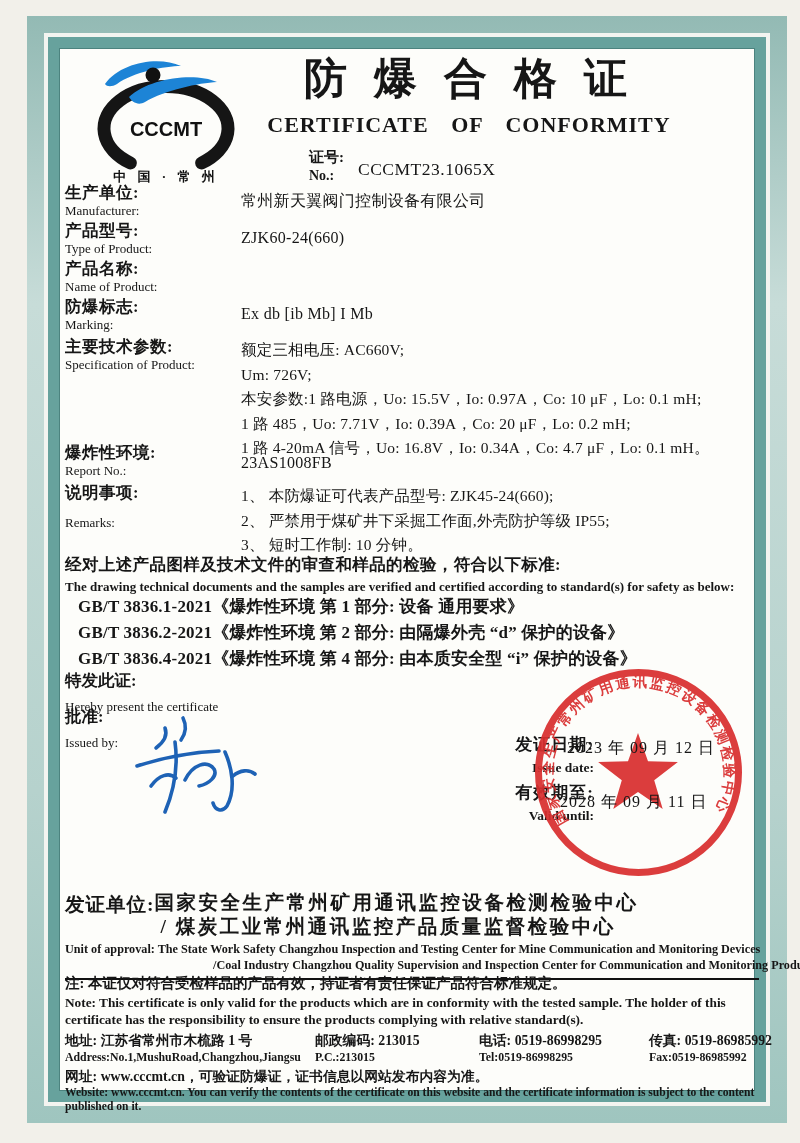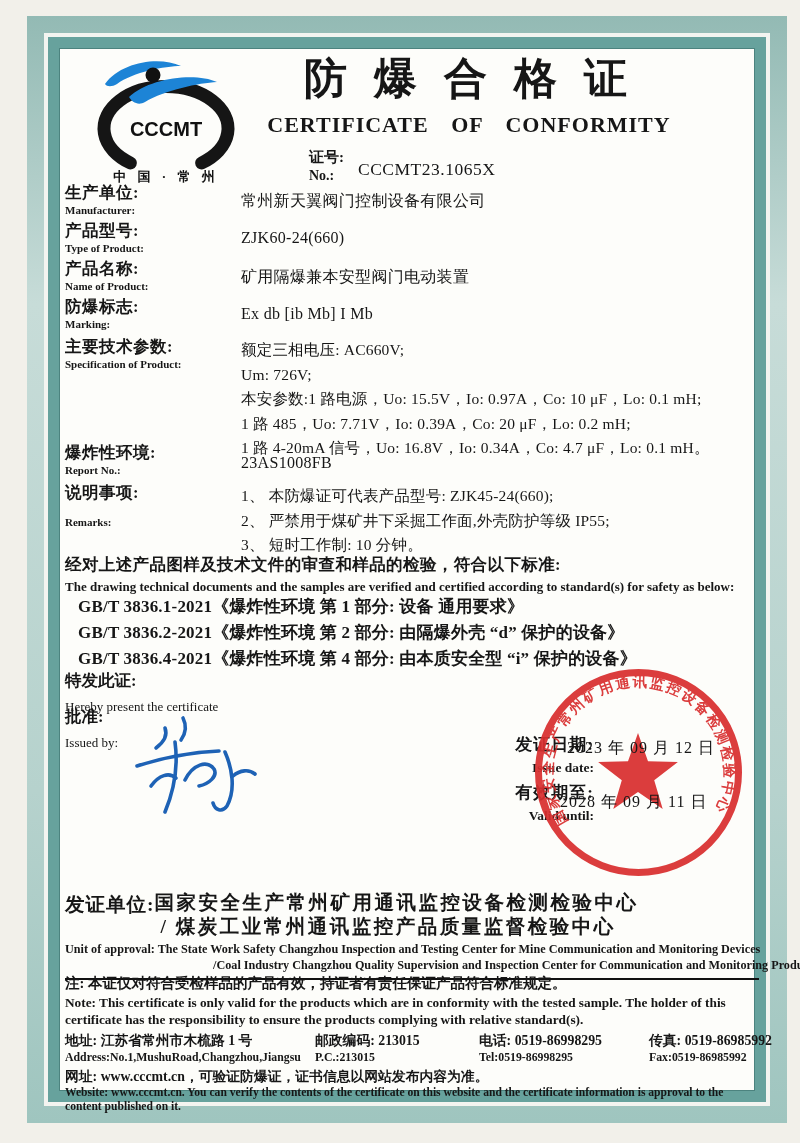--- a/index.html
+++ b/index.html
@@ -28,21 +28,21 @@
   .title-en{font-size:22px;font-weight:600;word-spacing:16px;letter-spacing:1px;margin-top:4px;white-space:nowrap;}
   .certno{left:250px;top:100px;display:flex;}
   .certno-labels{text-align:left;line-height:1.25;}
   .certno-cn{font-size:15px;font-weight:700;}
   .certno-en{font-size:14px;font-weight:600;}
   .certno-value{font-size:17.5px;margin-left:14px;padding-top:11px;letter-spacing:.5px;}
   
   .frow{display:flex;}
   .flabel{width:176px;flex:0 0 176px;line-height:1.1;}
   .flabel .cn{font-size:16.5px;font-weight:700;letter-spacing:.5px;}
-  .flabel .en{font-size:11px;font-weight:700;margin-top:2px;}
+  .flabel .en{font-size:13px;font-weight:400;margin-top:2px;}
   .fvalue{flex:1;font-size:16px;padding-top:7px;letter-spacing:.3px;}
   .vlines{flex:1;font-size:15.5px;line-height:24.5px;letter-spacing:.2px;}
   
   .para-cn{font-size:16.5px;font-weight:600;letter-spacing:.4px;}
   .para-en{font-size:13px;font-weight:600;margin-top:3px;}
   .standards div{font-size:17px;font-weight:600;line-height:26px;letter-spacing:.2px;}
   
   .approve .cn{font-size:16.5px;font-weight:700;}
   .approve .en{font-size:13px;font-weight:400;margin-top:7px;}
   .dates{width:205px;text-align:right;line-height:1;}
@@ -112,21 +112,20 @@
         <div class="cn">产品型号:</div>
         <div class="en">Type of Product:</div>
       </div>
       <div class="fvalue">ZJK60-24(660)</div>
     </div>
     <div class="frow" style="height:38px;">
       <div class="flabel">
         <div class="cn">产品名称:</div>
         <div class="en">Name of Product:</div>
       </div>
-      <div class="fvalue">矿用隔爆兼本安型阀门电动装置</div>
     </div>
     <div class="frow" style="height:38px;">
       <div class="flabel">
         <div class="cn">防爆标志:</div>
         <div class="en">Marking:</div>
       </div>
       <div class="fvalue">Ex db [ib Mb] I Mb</div>
     </div>
   </div>
 
@@ -246,18 +245,18 @@
       <div class="addr-cn">电话: 0519-86998295</div>
       <div class="addr-cn">传真: 0519-86985992</div>
     </div>
     <div class="addr-grid" style="margin-top:0;">
       <div class="addr-en">Address:No.1,MushuRoad,Changzhou,Jiangsu</div>
       <div class="addr-en">P.C.:213015</div>
       <div class="addr-en">Tel:0519-86998295</div>
       <div class="addr-en">Fax:0519-86985992</div>
     </div>
     <div class="web-cn">网址: www.cccmt.cn，可验证防爆证，证书信息以网站发布内容为准。</div>
-    <div class="web-en">Website: www.cccmt.cn. You can verify the contents of the certificate on this website and the certificate information is approval to the content published on it.</div>
+    <div class="web-en">Website: www.cccmt.cn. You can verify the contents of the certificate on this website and the certificate information is subject to the content published on it.</div>
   </div>
 
 </div>
 </div>
 </div>
 
 </body></html>

